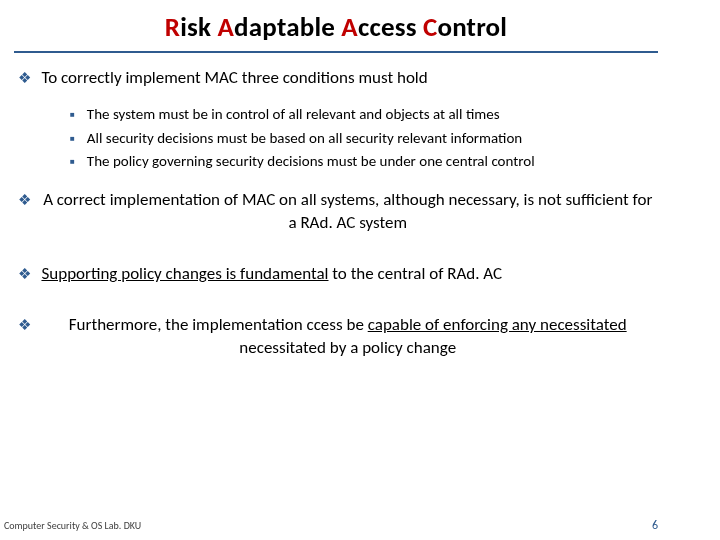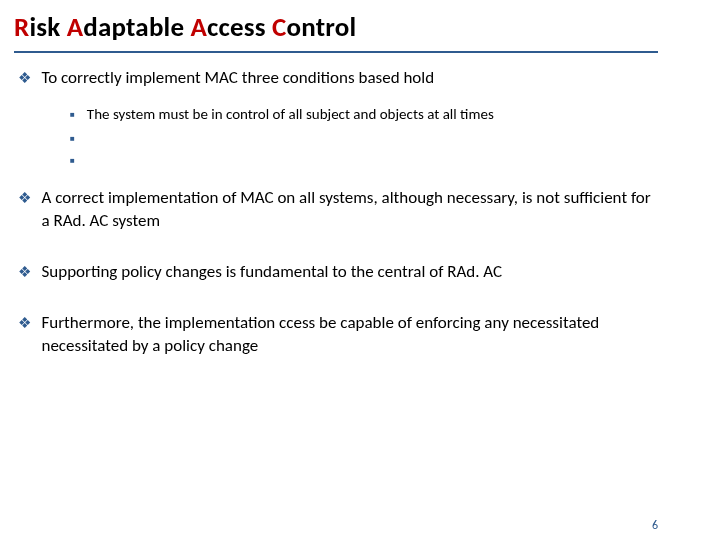--- a/index.html
+++ b/index.html
@@ -11,20 +11,21 @@
     background: #fff;
     color: #000;
     overflow: hidden;
     position: relative;
   }
   .slide {
     width: 672px;
     height: 540px;
     position: relative;
     box-sizing: border-box;
+    text-align: center;
   }
   .title {
     font-size: 27px;
     font-weight: 700;
     padding: 10px 14px 4px 14px;
     letter-spacing: 0.2px;
   }
   .title .a1 { color: #c00000; }
   .title .t2 { color: #000; }
   .rule {
@@ -58,21 +59,21 @@
     display: flex;
     margin: 0 0 2px 0;
   }
   .sq {
     color: #2f5b8f;
     font-size: 8px;
     line-height: 2.6;
     margin-right: 12px;
     flex: 0 0 auto;
   }
-  .u { }
+  .u { text-decoration: underline; }
   .footer-left {
     position: absolute;
     left: 4px;
     bottom: 8px;
     font-size: 10px;
     color: #404040;
   }
   .footer-right {
     position: absolute;
     right: 14px;
@@ -89,33 +90,35 @@
   <div class="title">
     <span class="a1">R</span><span class="t2">isk </span><span class="a1">A</span><span class="t2">daptable </span><span class="a1">A</span><span class="t2">ccess </span><span class="a1">C</span><span class="t2">ontrol</span>
   </div>
 
   <hr class="rule">
 
   <div class="content">
 
     <div class="lvl1">
       <span class="dia">❖</span>
-      <span>To correctly implement MAC three conditions based hold</span>
+      <span>To correctly implement MAC three conditions must hold</span>
     </div>
 
     <div class="sublist">
       <div class="sub">
         <span class="sq">■</span>
-        <span>The system must be in control of all subject and objects at all times</span>
+        <span>The system must be in control of all relevant and objects at all times</span>
       </div>
       <div class="sub">
         <span class="sq">■</span>
+        <span>All security decisions must be based on all security relevant information</span>
       </div>
       <div class="sub">
         <span class="sq">■</span>
+        <span>The policy governing security decisions must be under one central control</span>
       </div>
     </div>
 
     <div class="lvl1">
       <span class="dia">❖</span>
       <span>A correct implementation of MAC on all systems, although necessary, is not sufficient for a RAd. AC system</span>
     </div>
 
     <div style="height:14px"></div>
 
@@ -130,15 +133,16 @@
 
     <div class="lvl1">
       <span class="dia">❖</span>
       <span>
         <span>Furthermore, the implementation ccess be </span><span class="u">capable of enforcing any necessitated</span><span> necessitated by a policy change</span>
       </span>
     </div>
 
   </div>
 
+  <div class="footer-left">Computer Security &amp; OS Lab. DKU</div>
   <div class="footer-right">6</div>
 
 </div>
 
 </body></html>

